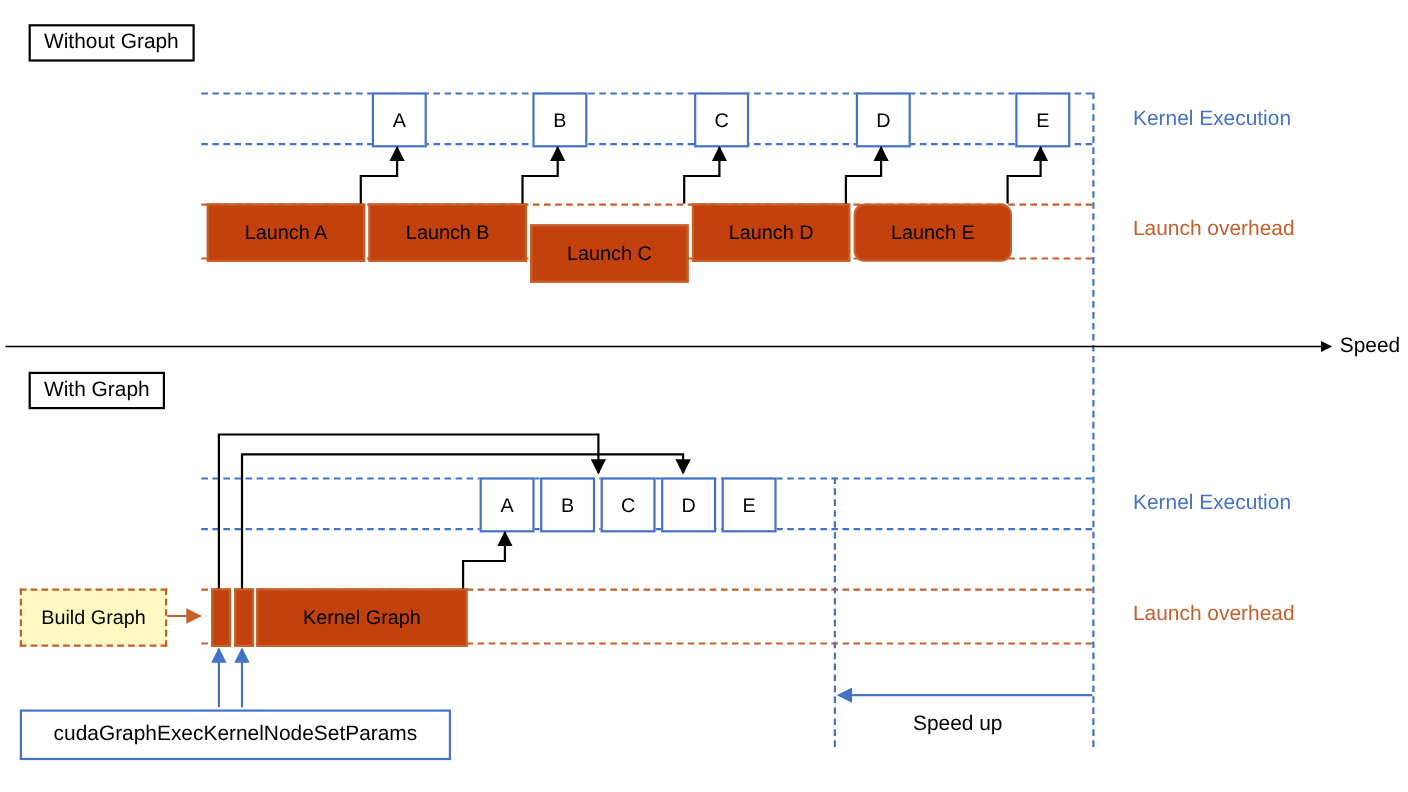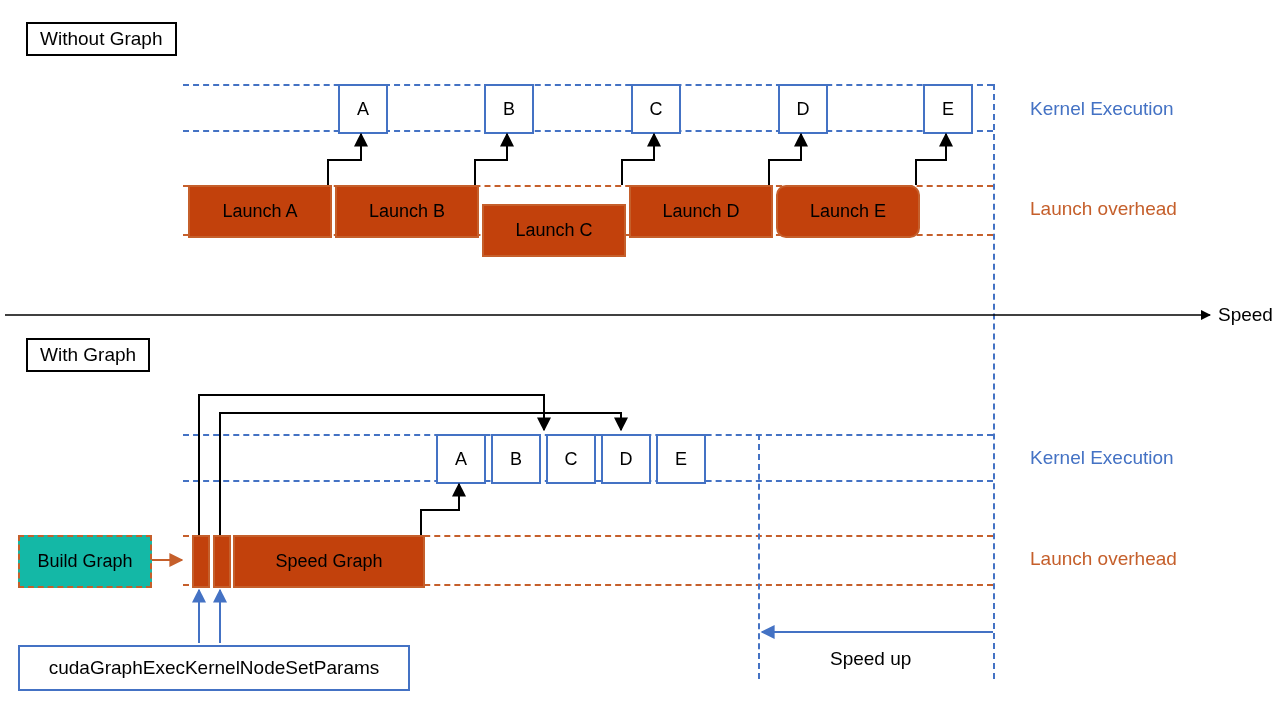--- a/index.html
+++ b/index.html
@@ -48,21 +48,21 @@
     border: 2px solid var(--orange);
     background: #c2410c;
     text-align: center;
     display: flex;
     align-items: center;
     justify-content: center;
   }
   .orange-dashed-box {
     position: absolute;
     border: 2px dashed var(--orange);
-    background: #14b8a6;
+    background: #fef9c3;
     text-align: center;
     display: flex;
     align-items: center;
     justify-content: center;
   }
   .label {
     position: absolute;
     font-size: 19px;
     white-space: nowrap;
   }
@@ -151,21 +151,21 @@
   <div class="blue-box" style="left:601px; top:434px; width:46px; height:46px;">
     <span>D</span>
   </div>
   <div class="blue-box" style="left:656px; top:434px; width:46px; height:46px;">
     <span>E</span>
   </div>
 
   <div class="orange-box" style="left:192px; top:535px; width:14px; height:49px;"></div>
   <div class="orange-box" style="left:213px; top:535px; width:14px; height:49px;"></div>
   <div class="orange-box" style="left:233px; top:535px; width:188px; height:49px;">
-    <span>Speed Graph</span>
+    <span>Kernel Graph</span>
   </div>
 
   <div class="orange-dashed-box" style="left:18px; top:535px; width:130px; height:49px;">
     <span>Build Graph</span>
   </div>
 
   <div class="blue-box" style="left:18px; top:645px; width:388px; height:42px; font-size:19px;">
     <span>cudaGraphExecKernelNodeSetParams</span>
   </div>
 

